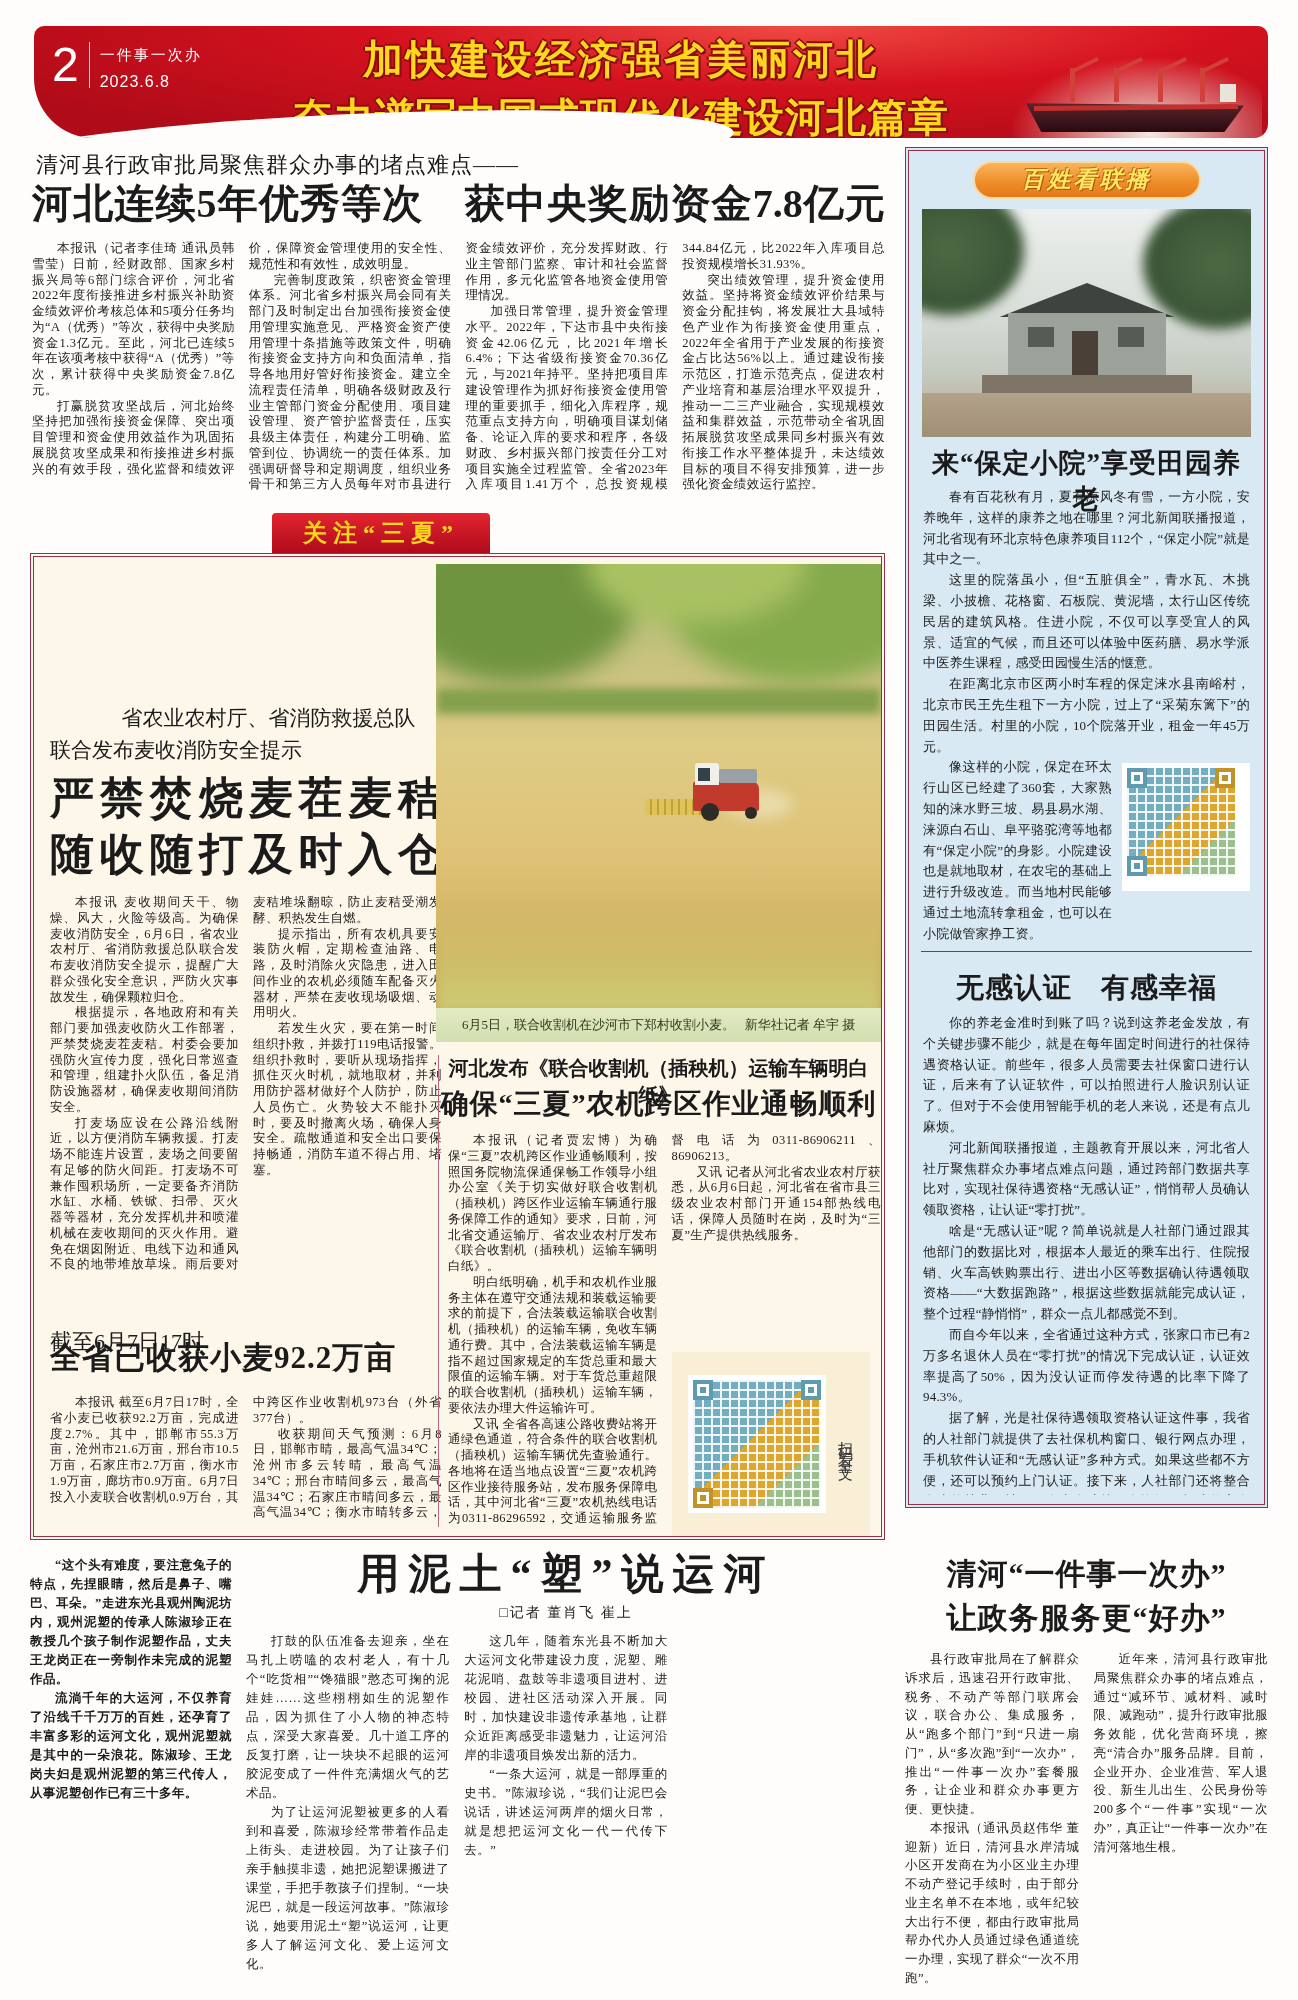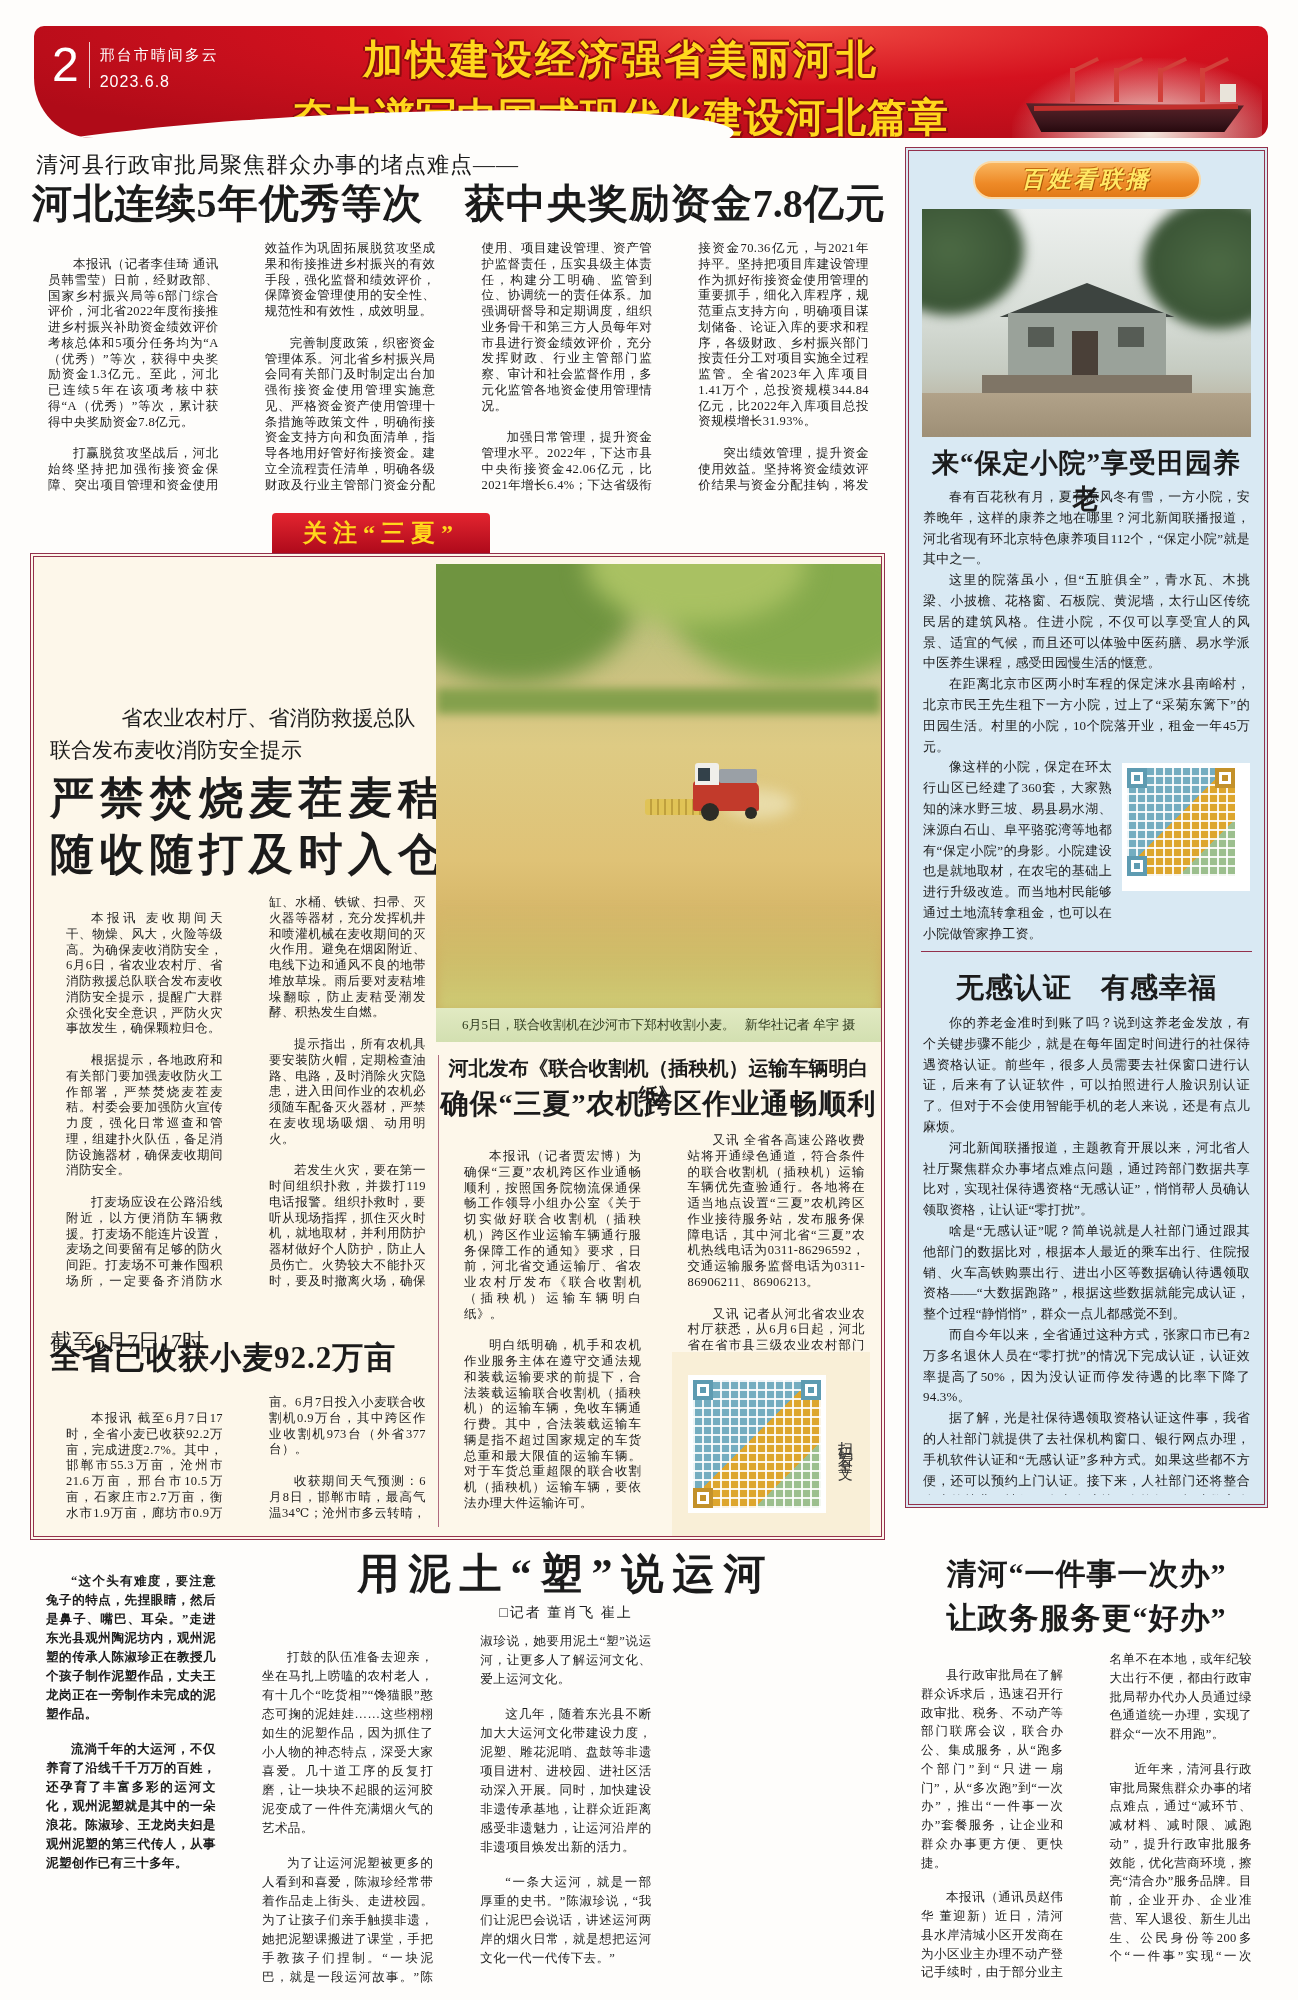--- a/index.html
+++ b/index.html
@@ -33,21 +33,21 @@
   .hullstripe{position:absolute;left:22px;bottom:28px;width:204px;height:5px;background:#c22f2c;transform:rotate(-.6deg);}
   .crane{position:absolute;bottom:36px;width:5px;height:34px;background:#d2403a;}
   .crane:after{content:"";position:absolute;top:1px;left:3px;width:28px;height:4px;background:#d2403a;
                transform-origin:left center;transform:rotate(-26deg);}
   .bridge{position:absolute;right:26px;bottom:36px;width:16px;height:18px;background:#e9e4da;}
 
   
   .kicker{font-size:22px;letter-spacing:1px;}
   .lead-headline{font-size:40px;font-weight:900;text-align:justify;text-align-last:justify;line-height:1.1;}
   .jtext{text-align:justify;line-height:1.26;letter-spacing:.4px;font-size:12.5px;overflow:hidden;}
-  .jtext p{margin:16px;text-indent:2em;}
+  .jtext p{margin:0;text-indent:2em;}
   .cols4{column-count:4;column-gap:14px;column-fill:auto;}
   .cols3{column-count:3;column-gap:15px;column-fill:auto;}
   .cols2{column-count:2;column-gap:14px;column-fill:auto;}
 
   
   .sanxia{left:30px;top:553px;width:855px;height:987px;border:4px double #93304b;background:#fdf7ea;box-sizing:border-box;}
   .sx-banner{position:absolute;left:238px;top:-44px;width:218px;height:40px;border-radius:4px 4px 0 0;
              background:linear-gradient(#e3252f,#af0a1b);color:#ffd71c;font-weight:bold;
              font-size:24px;letter-spacing:6px;text-align:center;line-height:40px;}
   .fire-kicker{font-size:21px;line-height:1.5;}
@@ -127,21 +127,21 @@
 </head>
 <body>
 
 <div class="page">
 
   <div class="abs banner">
     <div class="pageinfo">
       <span class="pnum">2</span>
       <span class="vline"></span>
       <div class="pmeta">
-        <div class="nm">邢台市晴间多云</div>
+        <div class="nm">一件事一次办</div>
         <div class="dt">2023.6.8</div>
       </div>
     </div>
     <div class="slogan">
       <div class="s1">加快建设经济强省美丽河北</div>
       <div class="s2">奋力谱写中国式现代化建设河北篇章</div>
     </div>
     <div class="ship">
       <div class="ship-bg"></div>
       <div class="crane" style="left:58px"></div>

